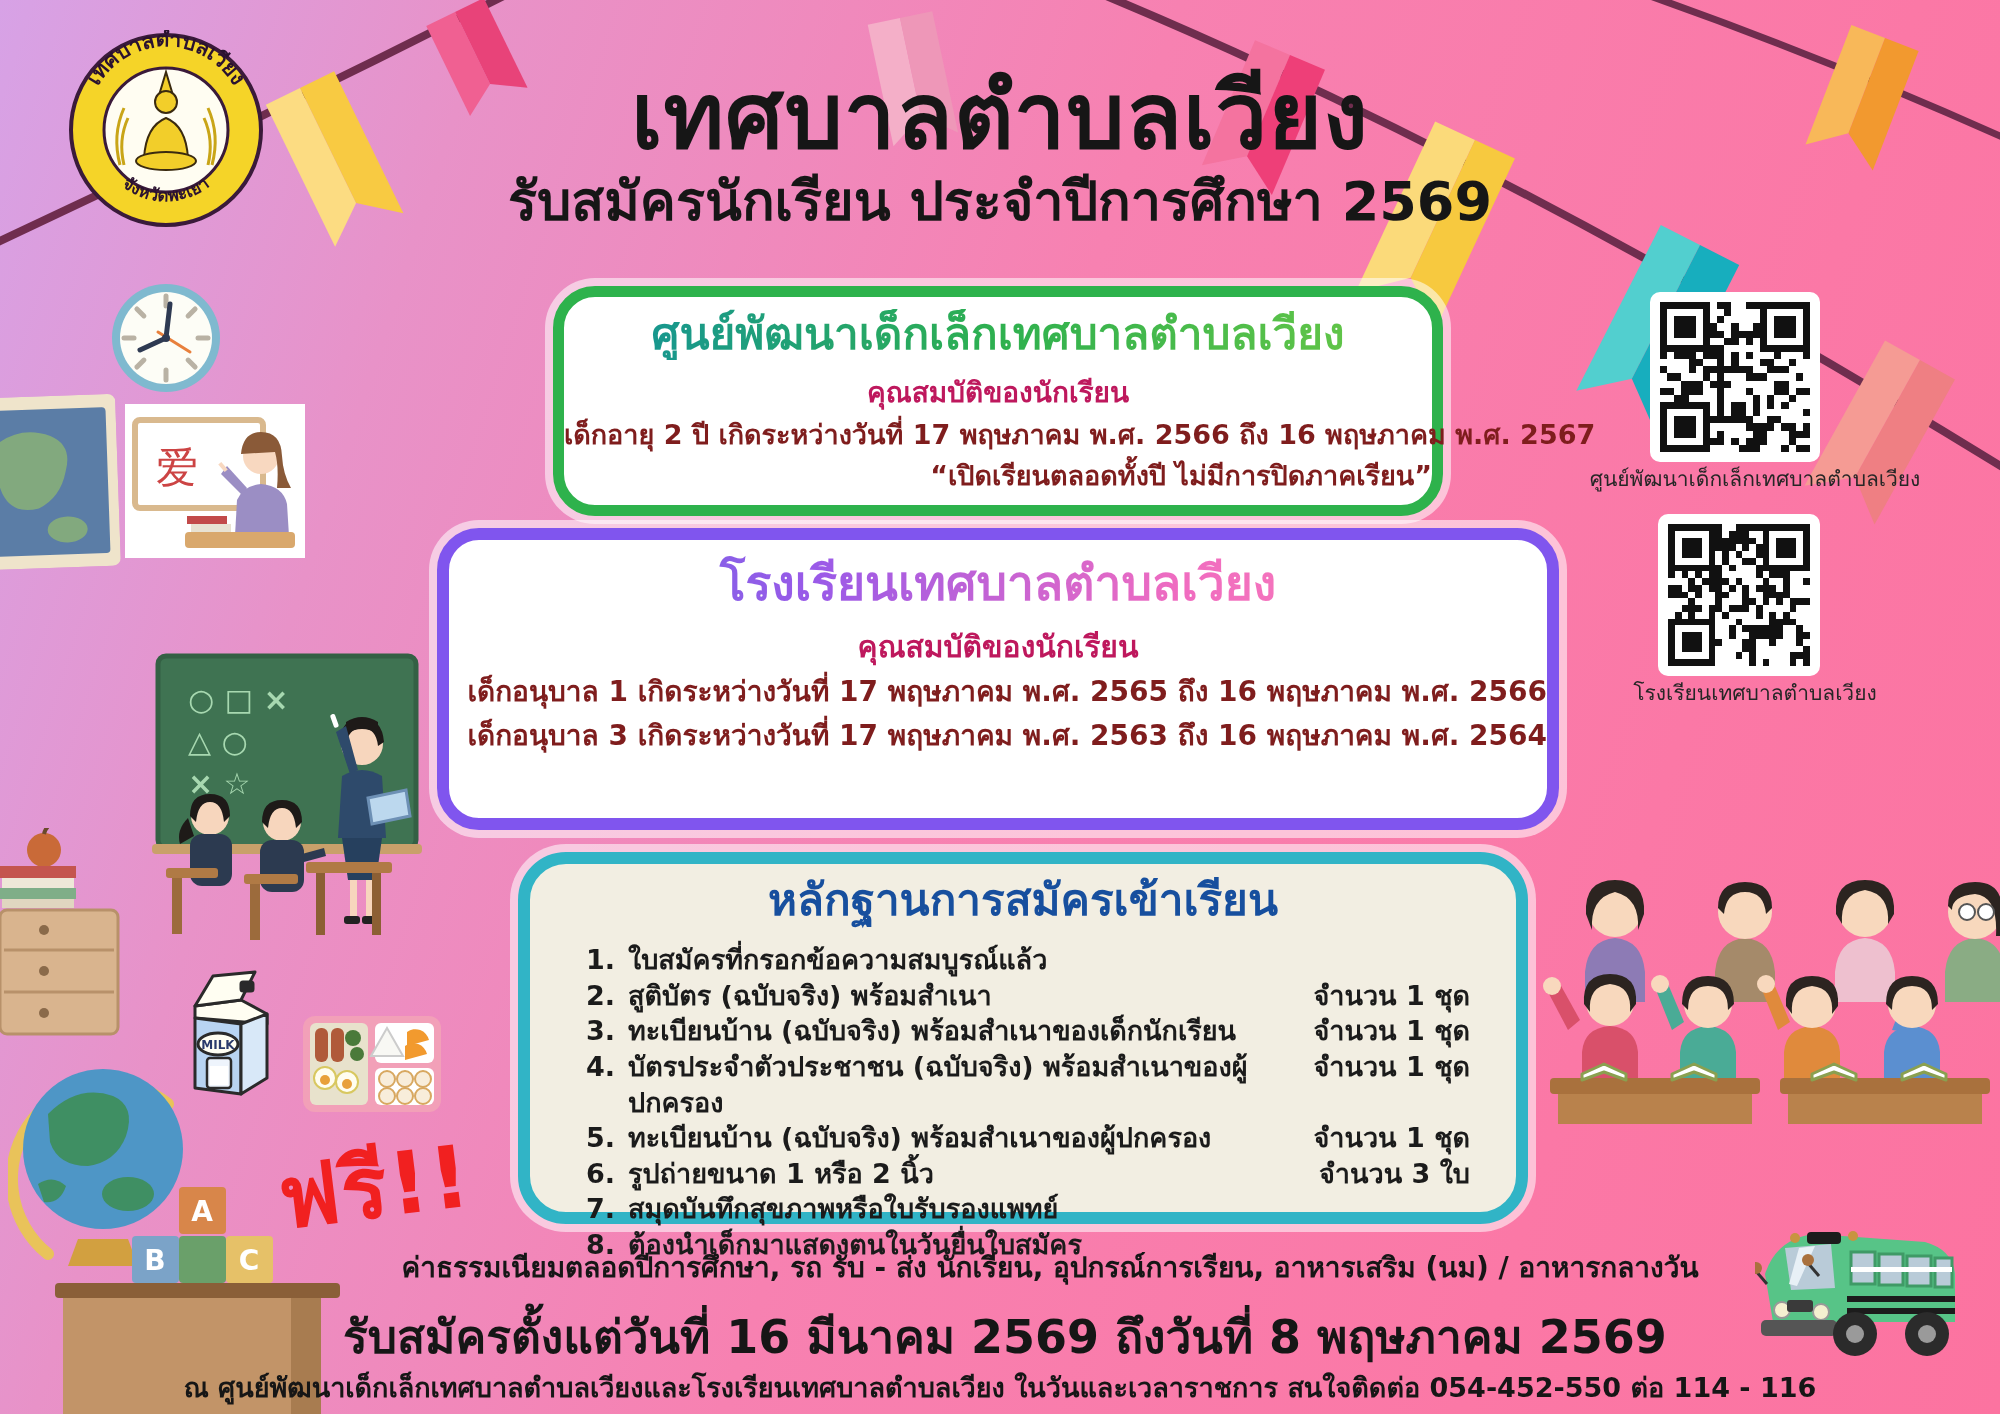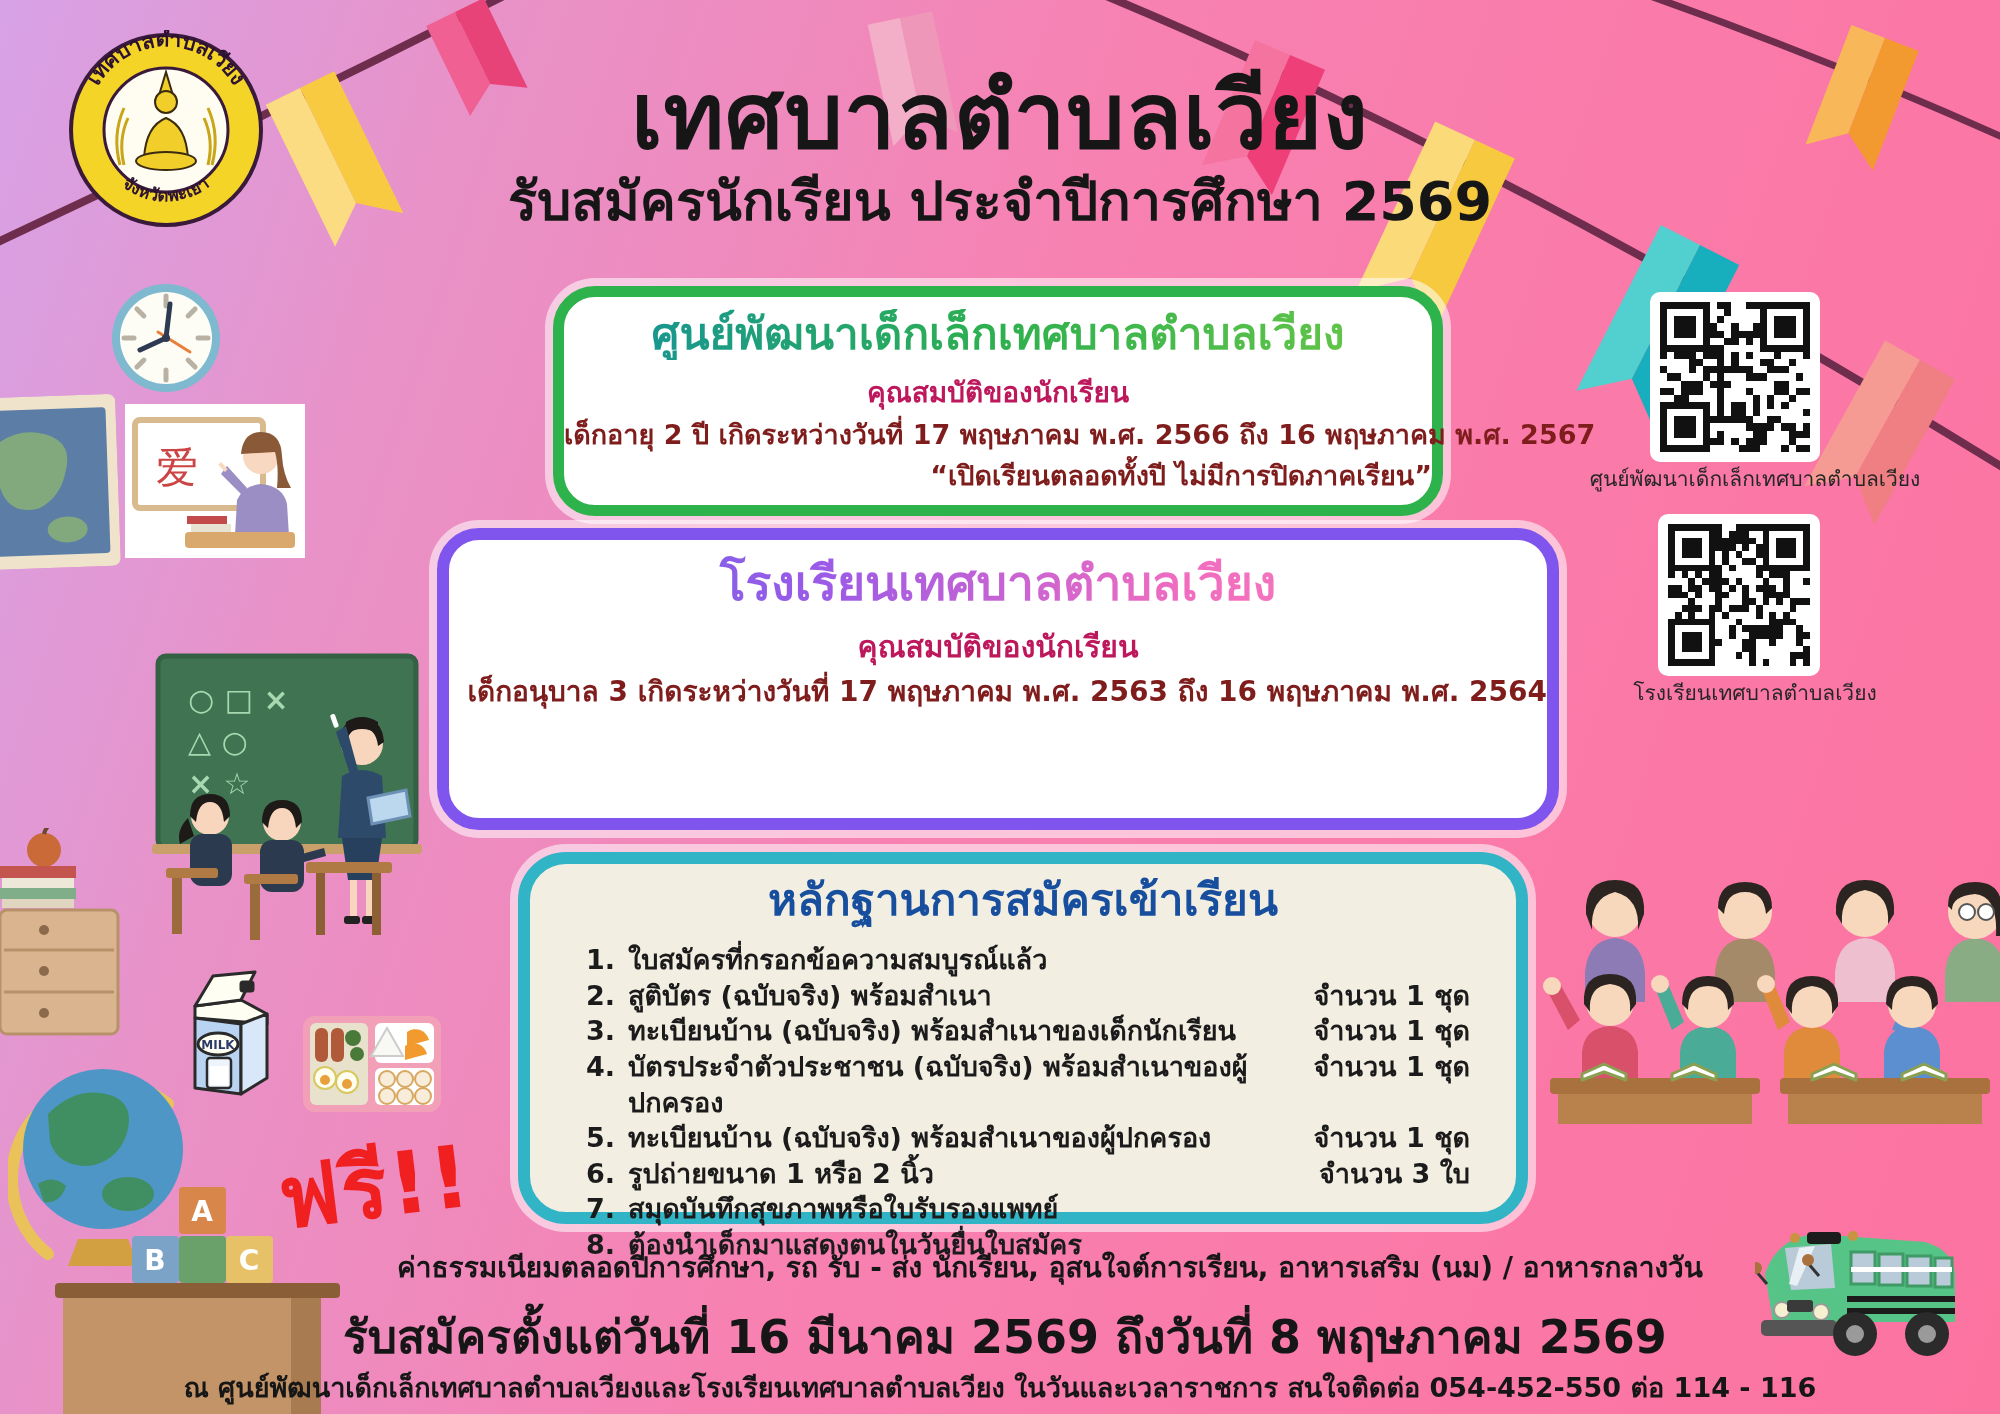--- a/index.html
+++ b/index.html
@@ -114,20 +114,21 @@
   <div class="abs info-box green-border" style="left:553px;top:286px;width:868px;height:196px;padding-top:12px;">
     <div class="box-title grad-green">ศูนย์พัฒนาเด็กเล็กเทศบาลตำบลเวียง</div>
     <div class="box-sub">คุณสมบัติของนักเรียน</div>
     <div class="box-line">เด็กอายุ 2 ปี เกิดระหว่างวันที่ 17 พฤษภาคม พ.ศ. 2566 ถึง 16 พฤษภาคม พ.ศ. 2567</div>
     <div class="box-line">“เปิดเรียนตลอดทั้งปี ไม่มีการปิดภาคเรียน”</div>
   </div>
 
   <div class="abs info-box purple-border" style="left:437px;top:528px;width:1098px;height:262px;padding-top:16px;">
     <div class="box-title grad-purple" style="font-size:48px;">โรงเรียนเทศบาลตำบลเวียง</div>
     <div class="box-sub" style="font-size:30px;margin-top:12px;">คุณสมบัติของนักเรียน</div>
+    <div class="box-line" style="font-size:28px;">เด็กอนุบาล 1 เกิดระหว่างวันที่ 17 พฤษภาคม พ.ศ. 2565 ถึง 16 พฤษภาคม พ.ศ. 2566</div>
     <div class="box-line" style="font-size:28px;">เด็กอนุบาล 3 เกิดระหว่างวันที่ 17 พฤษภาคม พ.ศ. 2563 ถึง 16 พฤษภาคม พ.ศ. 2564</div>
   </div>
 
   <div class="abs teal-box" style="left:518px;top:852px;width:986px;height:348px;">
     <div class="evidence-title">หลักฐานการสมัครเข้าเรียน</div>
     <div style="padding:8px 40px 0 56px;">
       <div class="ev-row">
         <span class="ev-no">1.</span>
         <span class="ev-text">ใบสมัครที่กรอกข้อความสมบูรณ์แล้ว</span>
         <span class="ev-qty"></span>
@@ -700,17 +701,17 @@
       <circle cx="1" cy="56" r="6" fill="#a9713d"></circle>
     <path d="M 64 64 L 52 50" stroke="#333" stroke-width="3"></path>
       <circle cx="53" cy="48" r="6" fill="#a9713d"></circle>
     <rect x="6" y="108" width="76" height="16" rx="5" fill="#555555"></rect>
     <circle cx="100" cy="122" r="22" fill="#2b2b2b"></circle>
       <circle cx="100" cy="122" r="9" fill="#9a9a9a"></circle>
     <circle cx="172" cy="122" r="22" fill="#2b2b2b"></circle>
       <circle cx="172" cy="122" r="9" fill="#9a9a9a"></circle>
   </svg>
 
-  <div class="abs ctr footer-fees" style="left:380px;right:280px;top:1245px;">ค่าธรรมเนียมตลอดปีการศึกษา, รถ รับ - ส่ง นักเรียน, อุสนใจต์การเรียน, อาหารเสริม (นม) / อาหารกลางวัน</div>
+  <div class="abs ctr footer-fees" style="left:380px;right:280px;top:1245px;">ค่าธรรมเนียมตลอดปีการศึกษา, รถ รับ - ส่ง นักเรียน, อุปกรณ์การเรียน, อาหารเสริม (นม) / อาหารกลางวัน</div>
   <div class="abs ctr footer-date" style="top:1300px;">รับสมัครตั้งแต่วันที่ 16 มีนาคม 2569 ถึงวันที่ 8 พฤษภาคม 2569</div>
   <div class="abs ctr footer-contact" style="top:1366px;">ณ ศูนย์พัฒนาเด็กเล็กเทศบาลตำบลเวียงและโรงเรียนเทศบาลตำบลเวียง ในวันและเวลาราชการ สนใจติดต่อ 054-452-550 ต่อ 114 - 116</div>
 
 </div>
 
 </body></html>

